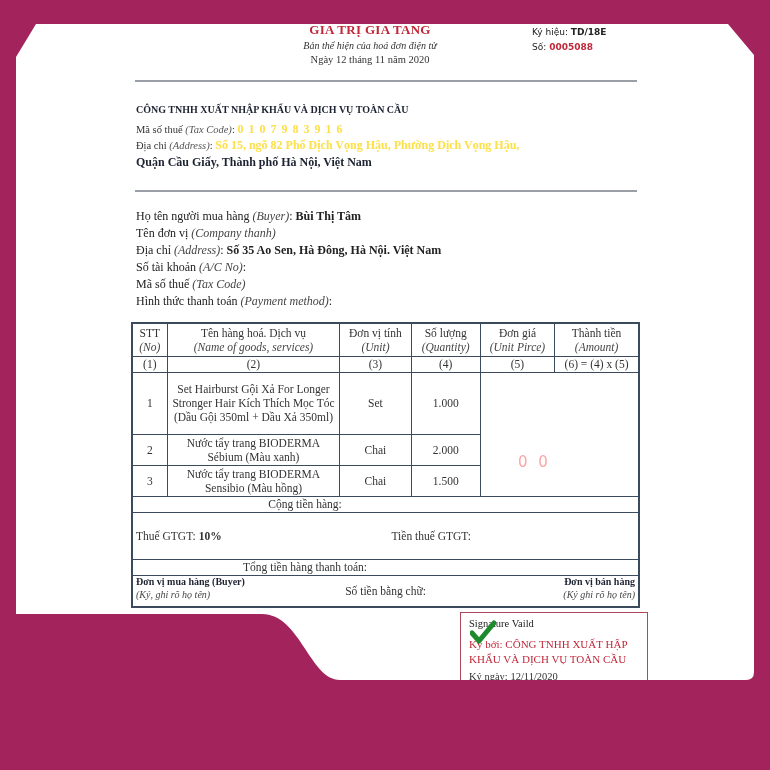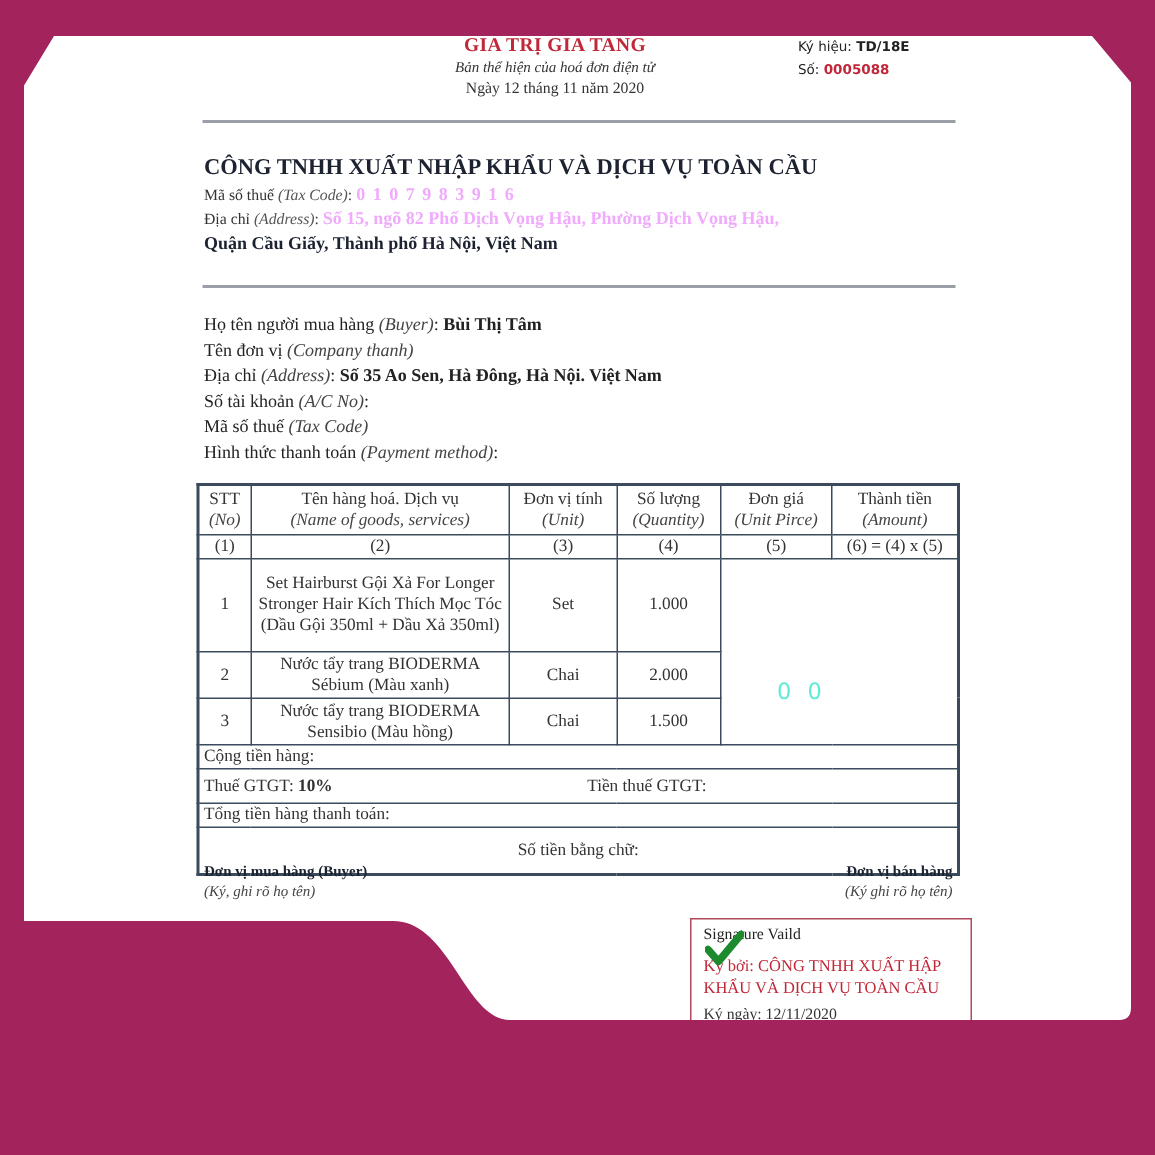--- a/index.html
+++ b/index.html
@@ -13,39 +13,39 @@
     position:absolute; left:0; top:0; width:770px; height:770px;
   }
   .abs { position:absolute; white-space:nowrap; }
   .title { left:305px; top:22px; width:130px; text-align:center; color:#c0283a; font-weight:bold; font-size:13px; letter-spacing:0.3px; }
   .subtitle { left:280px; top:40px; width:180px; text-align:center; font-style:italic; font-size:10px; color:#333; }
   .date { left:280px; top:54px; width:180px; text-align:center; font-size:10.5px; color:#333; }
   .meta { font-family:"DejaVu Sans", sans-serif; font-size:9px; color:#222; }
   .meta b { font-weight:bold; }
   .meta .red { color:#c0283a; font-weight:bold; }
   .rule { position:absolute; left:135px; width:502px; height:1.5px; background:#9a9ea6; }
-  .company { left:136px; top:104px; font-weight:bold; font-size:15px; }
+  .company { left:136px; top:104px; font-weight:bold; font-size:10px; }
   .line-s { font-size:10.5px; color:#333; }
   .line-s i { font-style:italic; color:#555; }
-  .line-s b { font-size:12px; color:#f0abfc; }
+  .line-s b { font-size:12px; color:#fde047; }
   .bold-l { font-weight:bold; font-size:12px; }
   .buyer { font-size:12px; color:#222; }
   .buyer i { font-style:italic; color:#444; }
   .buyer b { font-weight:bold; }
 
   table.inv {
     position:absolute; left:131px; top:322px; width:509px;
     border-collapse:collapse; font-size:11.5px; color:#333;
     border:2px solid #3b4a5c;
   }
   table.inv td { border:1.5px solid #3b4a5c; padding:0 3px; text-align:center; vertical-align:middle; line-height:14px;margin-top:24px; }
   table.inv td.l { text-align:center; }
-  table.inv td.r { text-align:left; padding-right:164px; }
+  table.inv td.r { text-align:center; padding-right:164px; }
   table.inv i { font-style:italic; color:#444; }
-  .oo { color:#5eead4; font-family:"DejaVu Sans", sans-serif; font-size:15px; letter-spacing:3px; position:relative; left:-25px; top:28px; }
+  .oo { color:#fca5a5; font-family:"DejaVu Sans", sans-serif; font-size:15px; letter-spacing:3px; position:relative; left:-25px; top:28px; }
 
   .sig-l { font-size:10px; }
   .sig-l b { font-weight:bold; }
   .sig-l i { color:#444;margin-top:31px; }
   .sigbox {
     position:absolute; left:460px; top:612px; width:186px; height:70px;
     border:1.5px solid #b0485c; border-bottom:none; background:#fff; overflow:hidden;
   }
   .sigbox .hd { position:absolute; left:8px; top:5px; font-size:10.5px; color:#222; }
   .sigbox .by { position:absolute; left:8px; top:24px; font-size:11px; color:#c0283a; line-height:15px; white-space:normal; width:176px; }
@@ -145,21 +145,21 @@
   <tr style="height:31px">
     <td>3</td>
     <td class="l" style="white-space:normal">Nước tẩy trang BIODERMA Sensibio (Màu hồng)</td>
     <td>Chai</td>
     <td>1.500</td>
   </tr>
   <tr style="height:16px">
     <td colspan="6" class="r">Cộng tiền hàng:</td>
   </tr>
   <tr style="height:16px">
-    <td colspan="6" style="padding:4px 3px;">
+    <td colspan="6" style="padding:16px 3px;">
       <div style="display:flex; justify-content:space-between;">
         <span><span>Thuế GTGT:</span> <b>10%</b></span>
         <span style="padding-right:164px;">Tiền thuế GTGT:</span>
       </div>
     </td>
   </tr>
   <tr style="height:16px">
     <td colspan="6" class="r">Tổng tiền hàng thanh toán:</td>
   </tr>
   <tr style="height:32px">

